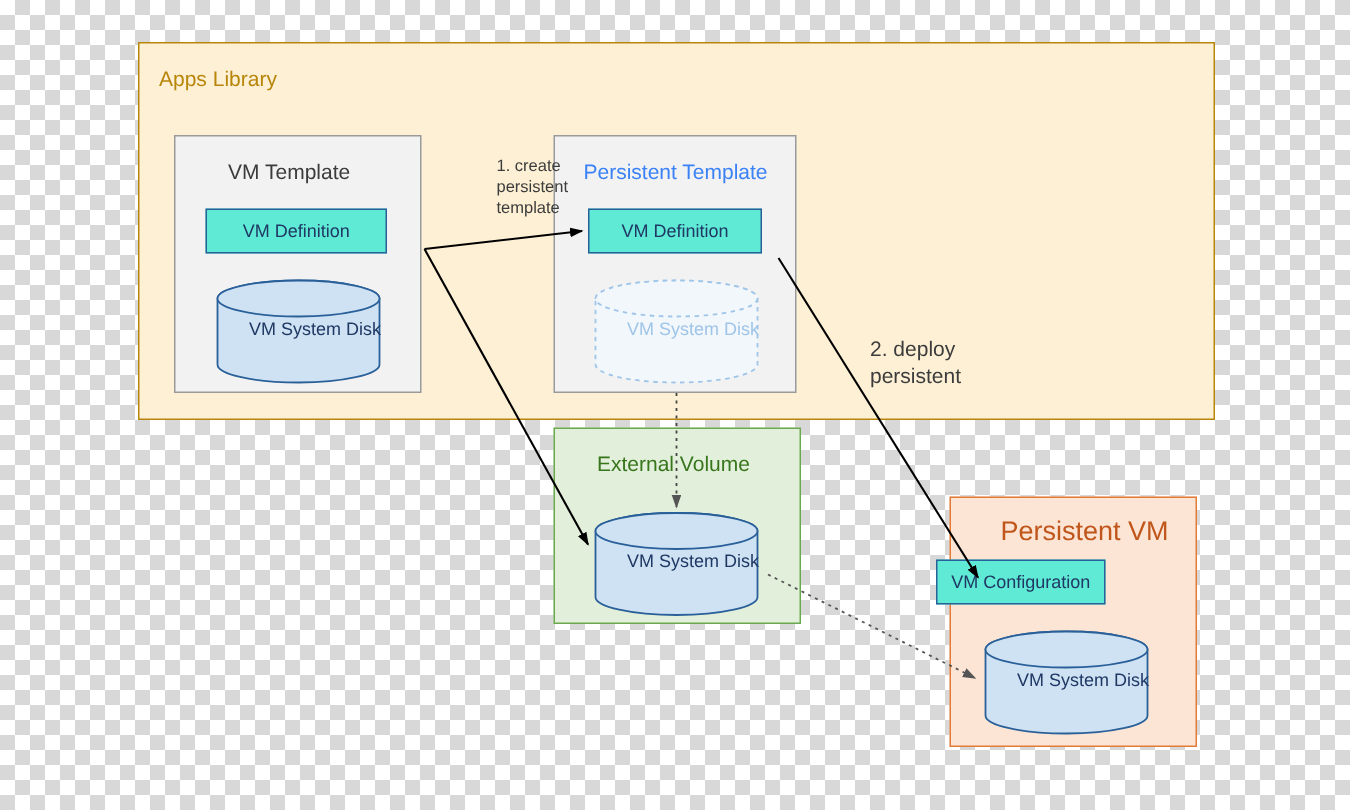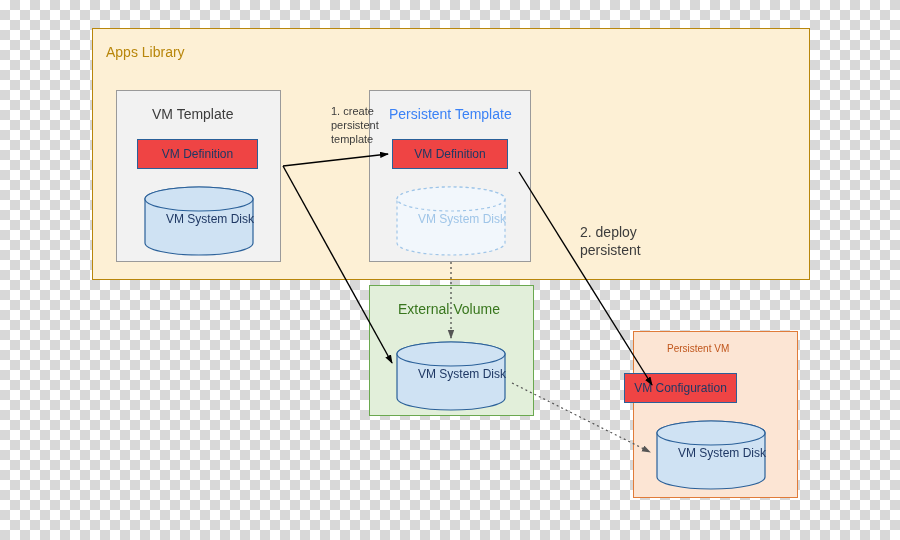--- a/index.html
+++ b/index.html
@@ -93,26 +93,26 @@
   }
   
   #persistent-vm-group {
     left: 633px; top: 331px;
     width: 165px; height: 167px;
     background: #fce5d4;
     border: 1px solid #e07b39;
   }
   #persistent-vm-title {
     left: 667px; top: 343px;
-    font-size: 10px;
+    font-size: 18px;
     color: #c0561c;
   }
   
   .rect-node {
-    background: #ef4444;
+    background: #5eead4;
     border: 1px solid #2a6099;
     display: flex;
     align-items: center;
     justify-content: center;
     font-size: 12px;
     color: #1f3864;
   }
   #vm-definition-1 { left: 137px; top: 139px; width: 121px; height: 30px; }
   #vm-definition-2 { left: 392px; top: 139px; width: 116px; height: 30px; }
   #vm-configuration { left: 624px; top: 373px; width: 113px; height: 30px; }

